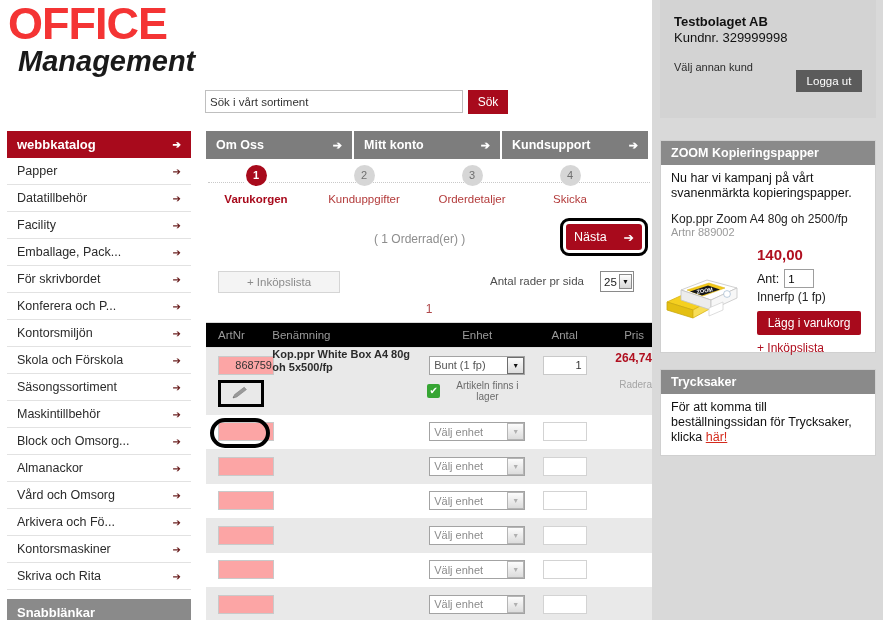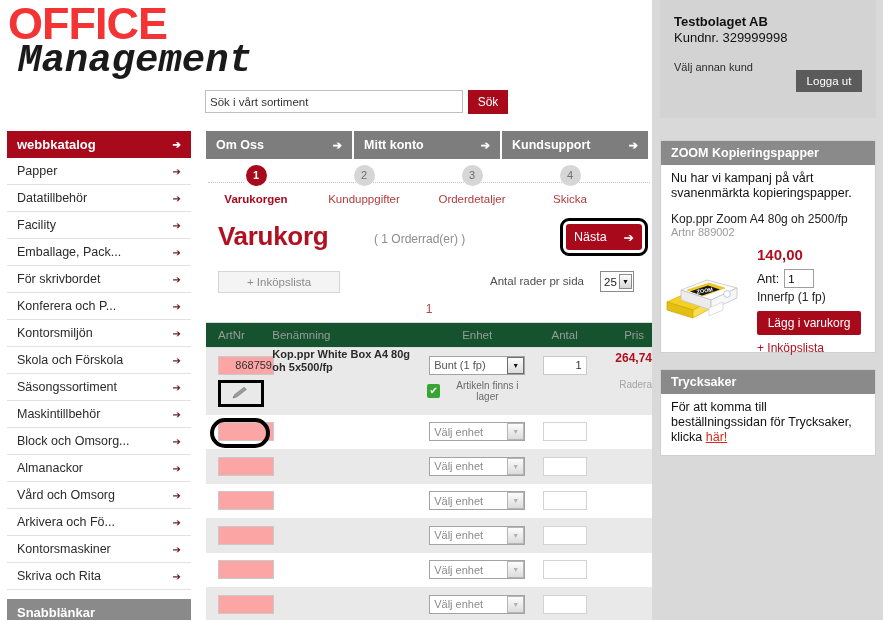--- a/index.html
+++ b/index.html
@@ -31,24 +31,24 @@
   .logo-office {
     font-family: "Liberation Sans", sans-serif;
     font-weight: bold;
     font-size: 45px;
     color: #f43434;
     letter-spacing: -1px;
     line-height: 44px;
     margin: 0; padding: 0;
   }
   .logo-mgmt {
-    font-family: Liberation Mono, monospace;
+    font-family: Liberation Sans, sans-serif;
     font-style: italic;
     font-weight: bold;
-    font-size: 39px;
+    font-size: 29px;
     color: #1a1a1a;
     line-height: 30px;
     margin: 0; padding: 0 0 0 10px;
     letter-spacing: 0px;
   }
 
   
   .search-wrap {
     position: absolute; left: 205px; top: 90px;
     width: 300px; height: 24px;
@@ -298,21 +298,21 @@
     border-collapse: collapse;
     table-layout: fixed;
   }
   .cart-table th {
     font-size: 11.5px;
     color: #9a9a9a;
     font-weight: normal;
     text-align: left;
     padding: 6px 0 6px 0;
     border-bottom: 1px solid #dedede;
-    background: #14532d;
+    background: #000000;
     margin-top: 32px;
   }
   .th-artnr { width: 66px; padding-left: 12px !important; }
   .th-benamn { width: 152px; }
   .th-enhet { width: 104px; text-align: center !important; }
   .th-antal { width: 70px; text-align: center !important; }
   .th-pris { width: 52px; text-align: right !important; padding-right: 8px !important; }
 
   .cart-table td {
     vertical-align: top;
@@ -681,21 +681,20 @@
         <span class="circ">3</span>
         <span class="slabel">Orderdetaljer</span>
       </div>
       <div class="step st3">
         <span class="circ">4</span>
         <span class="slabel">Skicka</span>
       </div>
     </div>
 
     <div class="title-row">
-      <div class="cart-title">Varukorg</div>
       <div class="cart-count">( 1 Orderrad(er) )</div>
       <div class="next-annot"></div>
       <button class="next-btn">
         <span>Nästa</span>
         <span>➔</span>
       </button>
     </div>
 
     <div class="toolbar">
       <button class="btn-grey btn-inkops">+ Inköpslista</button>

